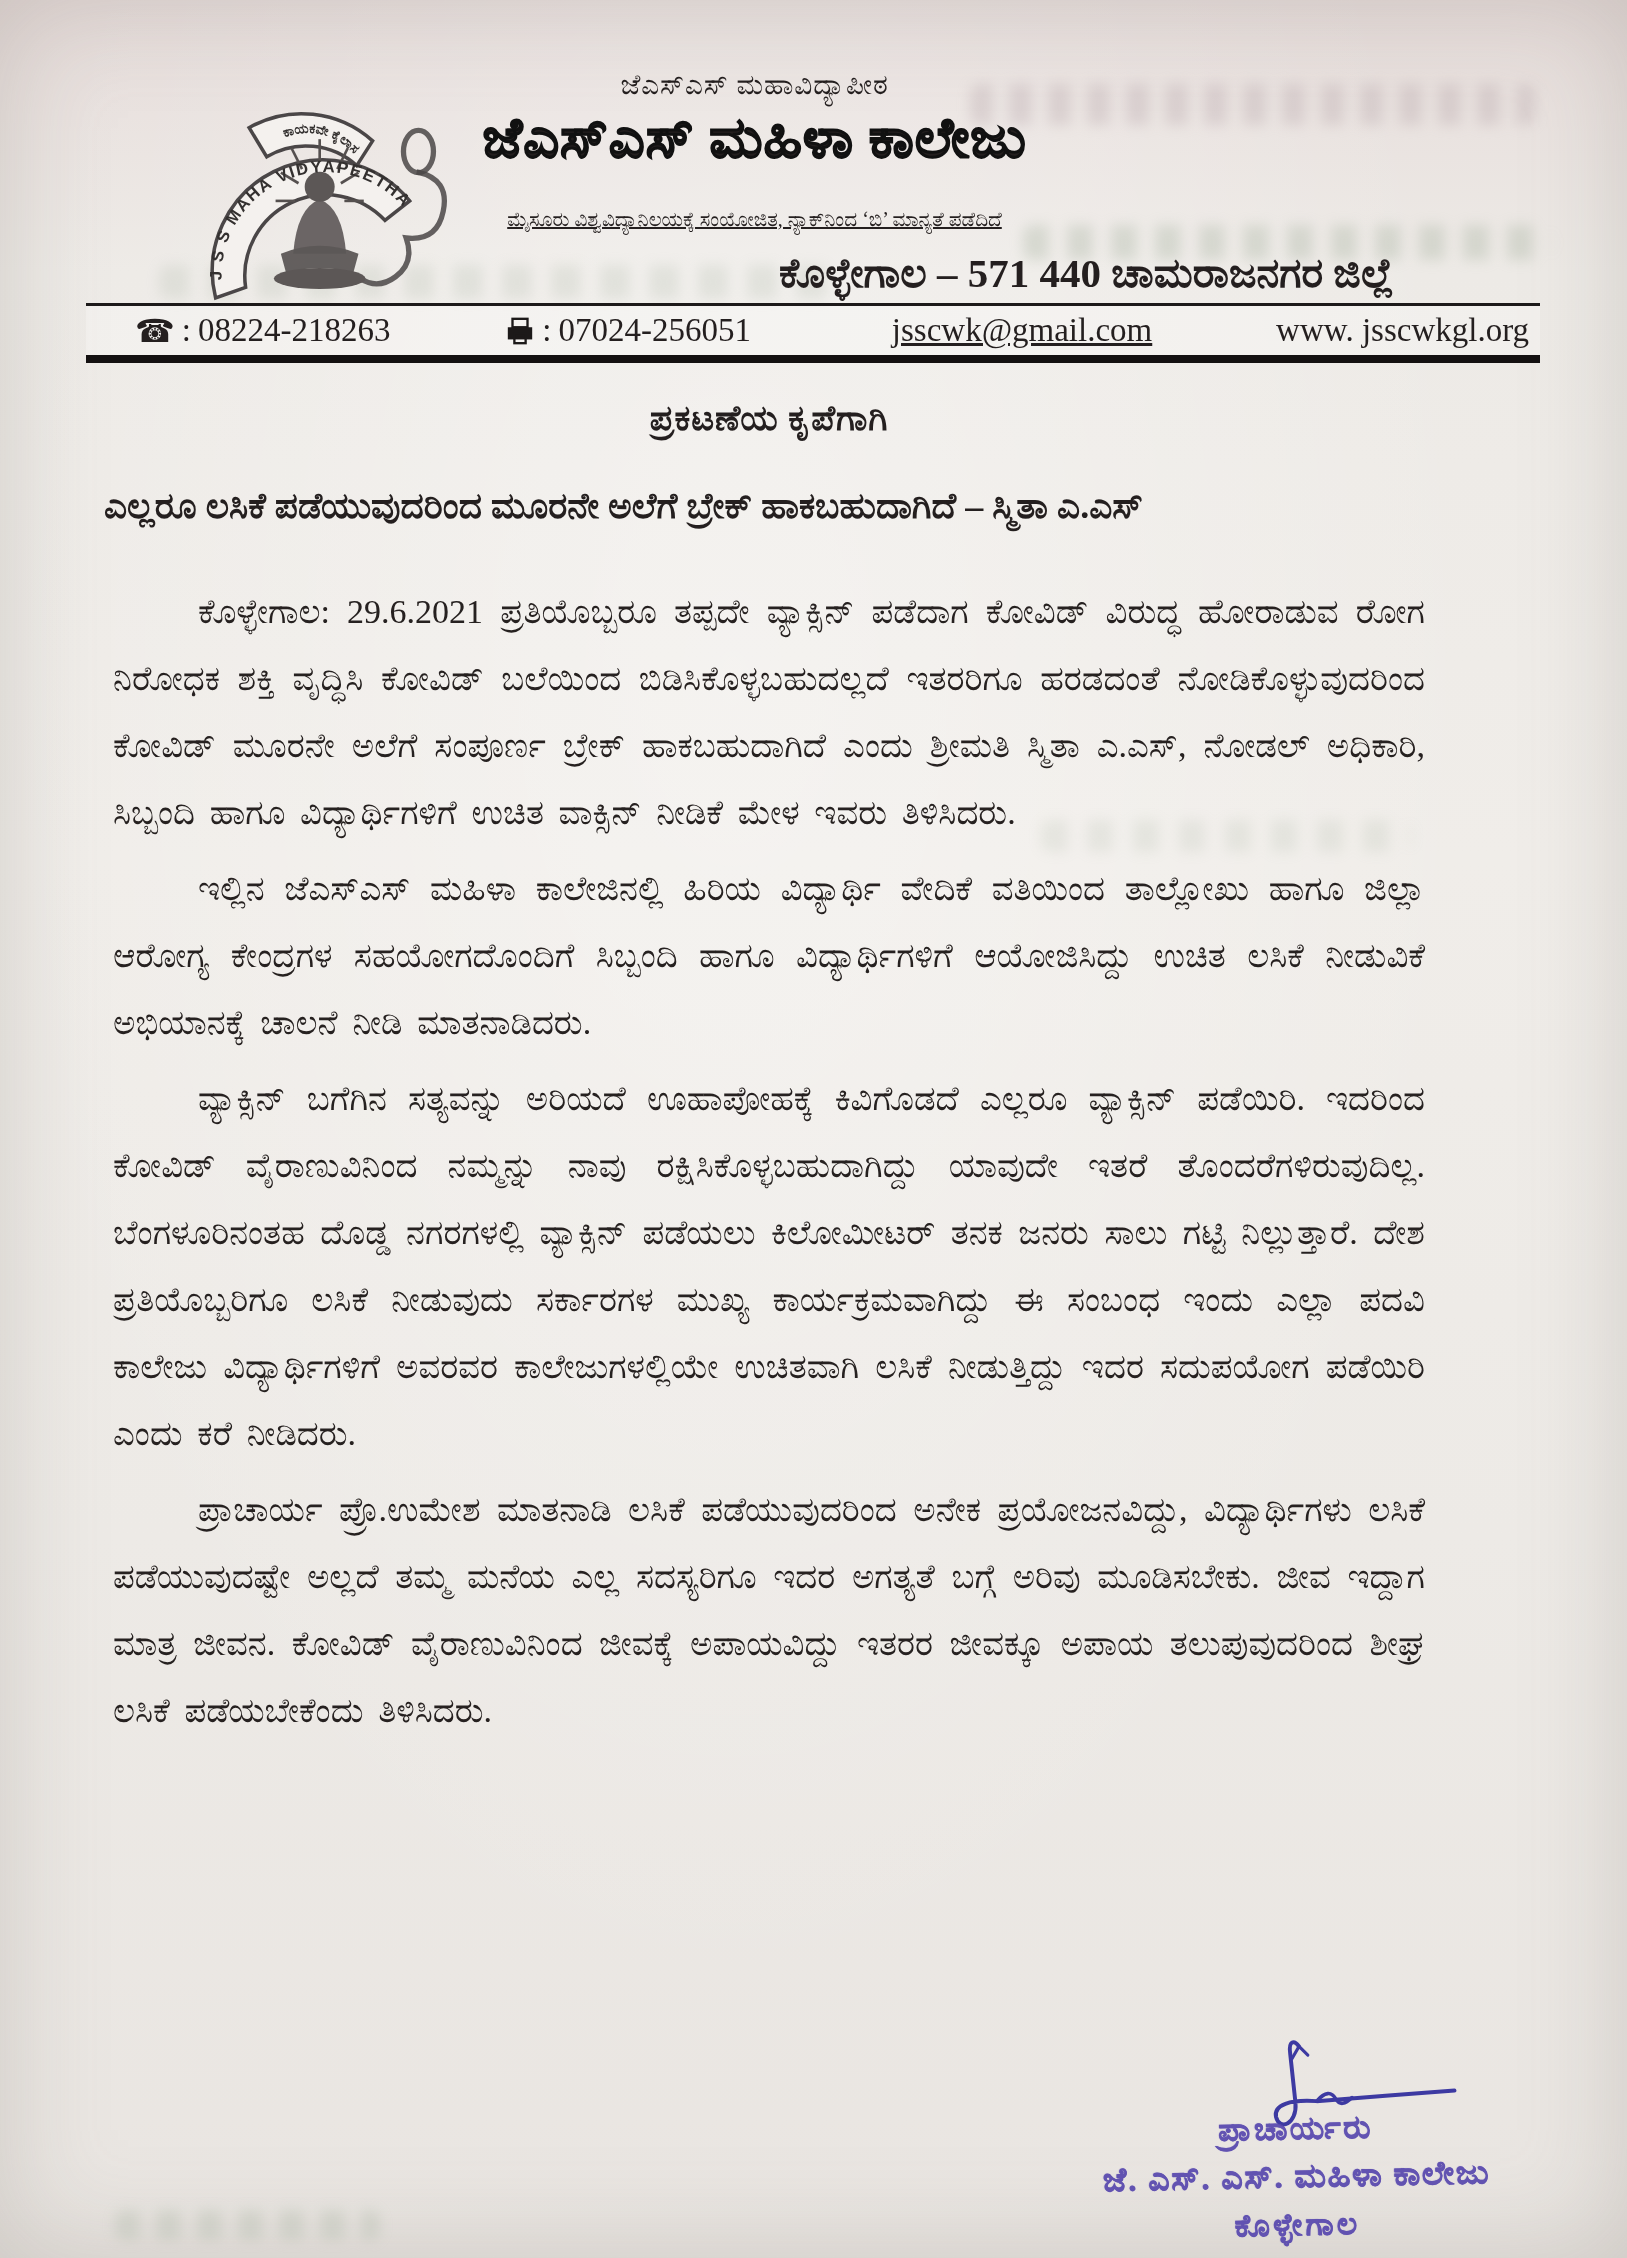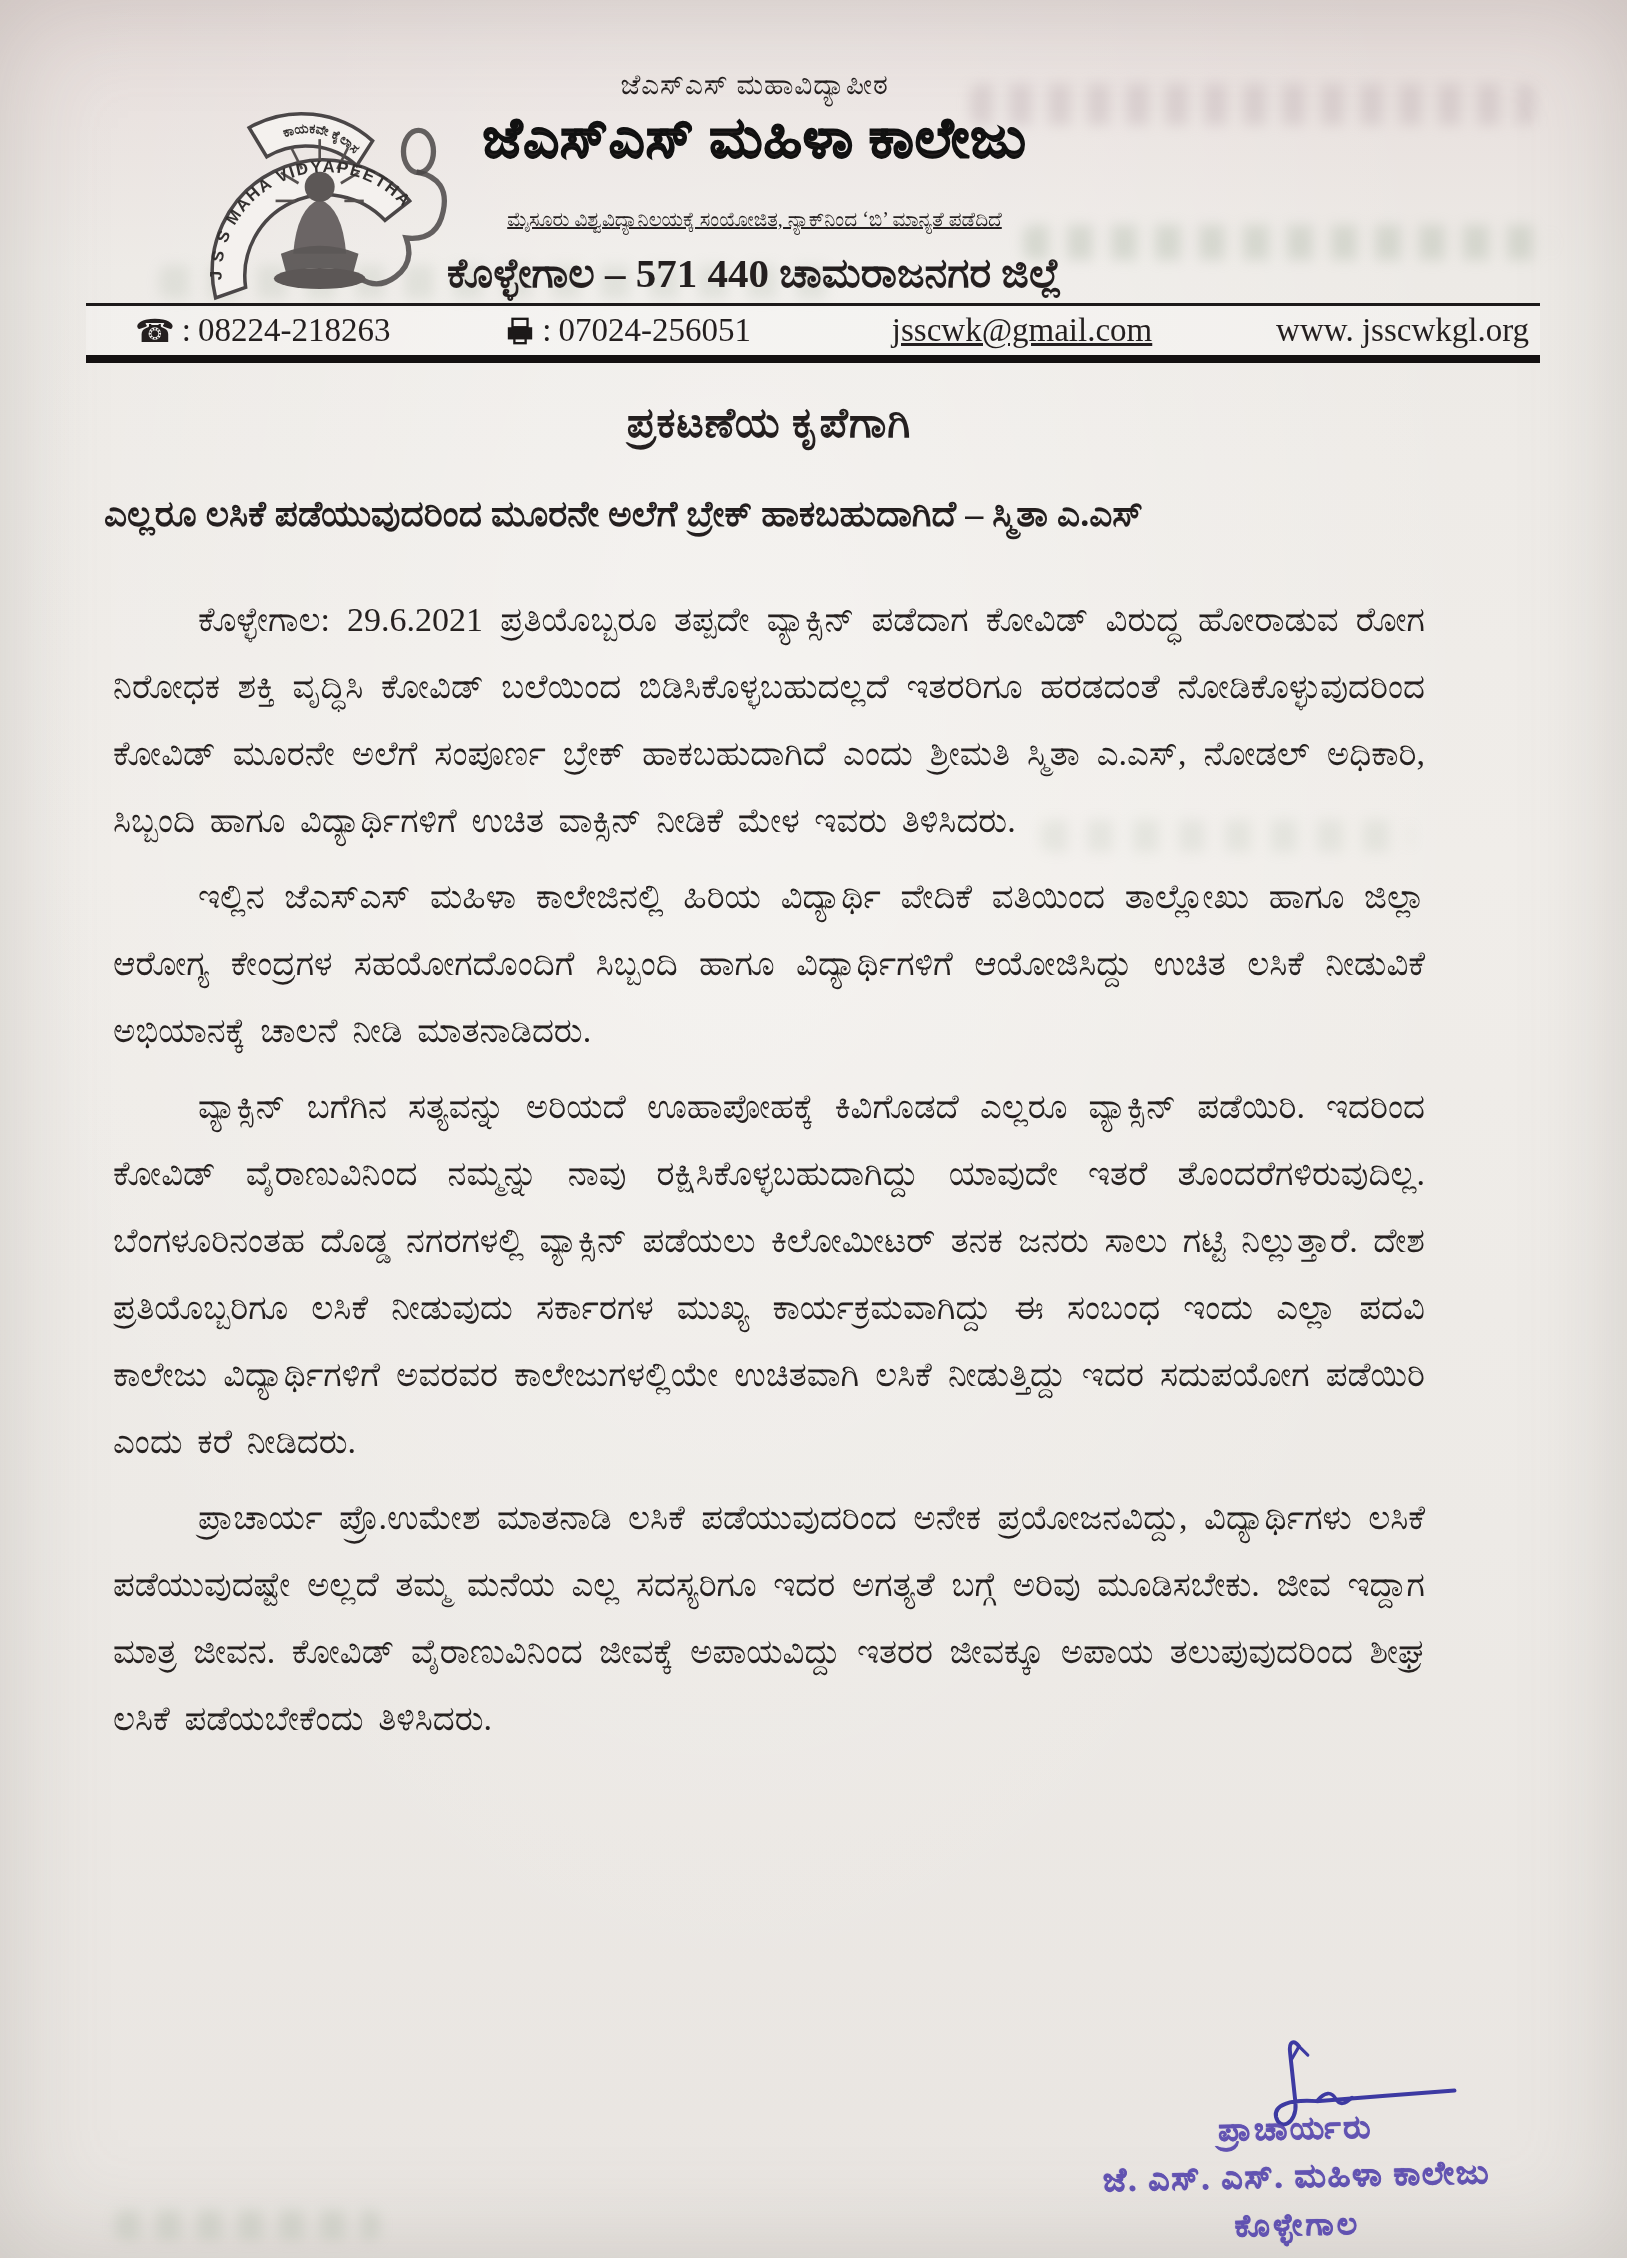--- a/index.html
+++ b/index.html
@@ -42,21 +42,21 @@
   .logo { position: absolute; left: 196px; top: 88px; width: 265px; height: 269px; }
 
   .head-text {
     position: absolute; left: 115px; top: 0; width: 1279px;
     text-align: center;
   }
   .institution { position: absolute; top: 69px;  width: 100%; font-size: 28px; letter-spacing: 0.9px; }
   .college     { position: absolute; top: 106px; width: 100%; font-size: 56px; font-weight: 700;
                  letter-spacing: 0.9px; -webkit-text-stroke: 1.3px #111; }
   .affiliation { position: absolute; top: 208px; width: 100%; font-size: 20px; text-decoration: underline; }
-  .address     { position: absolute; top: 249px; width: 100%; font-size: 41px; font-weight: 700; }
+  .address     { position: absolute; top: 249px; width: 100%; font-size: 41px; font-weight: 700; text-align: right; }
 
   .contact-bar {
     position: absolute; left: 86px; right: 88px; top: 303px;
     border-top: 3.5px solid #1d1a1a;
     border-bottom: 8.8px solid #141111;
     height: 49px;
     display: flex; align-items: center;
     font-size: 33px;
     padding: 0 35px 0 49px;
     gap: 8.8px;
@@ -67,21 +67,21 @@
   .contact-item.fax     { margin-right: 132px; }
   .contact-item.email   { margin-right: 115px; text-decoration: underline; }
   .phone-glyph { font-family: "DejaVu Sans", sans-serif; font-size: 32px; }
   .fax-svg { width: 30px; height: 30px; }
 
   
   .content {
     position: absolute; left: 104px; right: 194px; top: 399px;
   }
   .doc-title {
-    text-align: center; font-size: 42px; font-weight: 700;
+    text-align: center; font-size: 35px; font-weight: 700;
     margin: 0 0 46px 0; letter-spacing: 0.9px;
   }
   .doc-headline {
     text-align: left; font-size: 36px; font-weight: 700;
     margin: 0 0 51px 0;
   }
   .doc-body p {
     margin: 9px;
     font-size: 34px;
     line-height: 67px;

